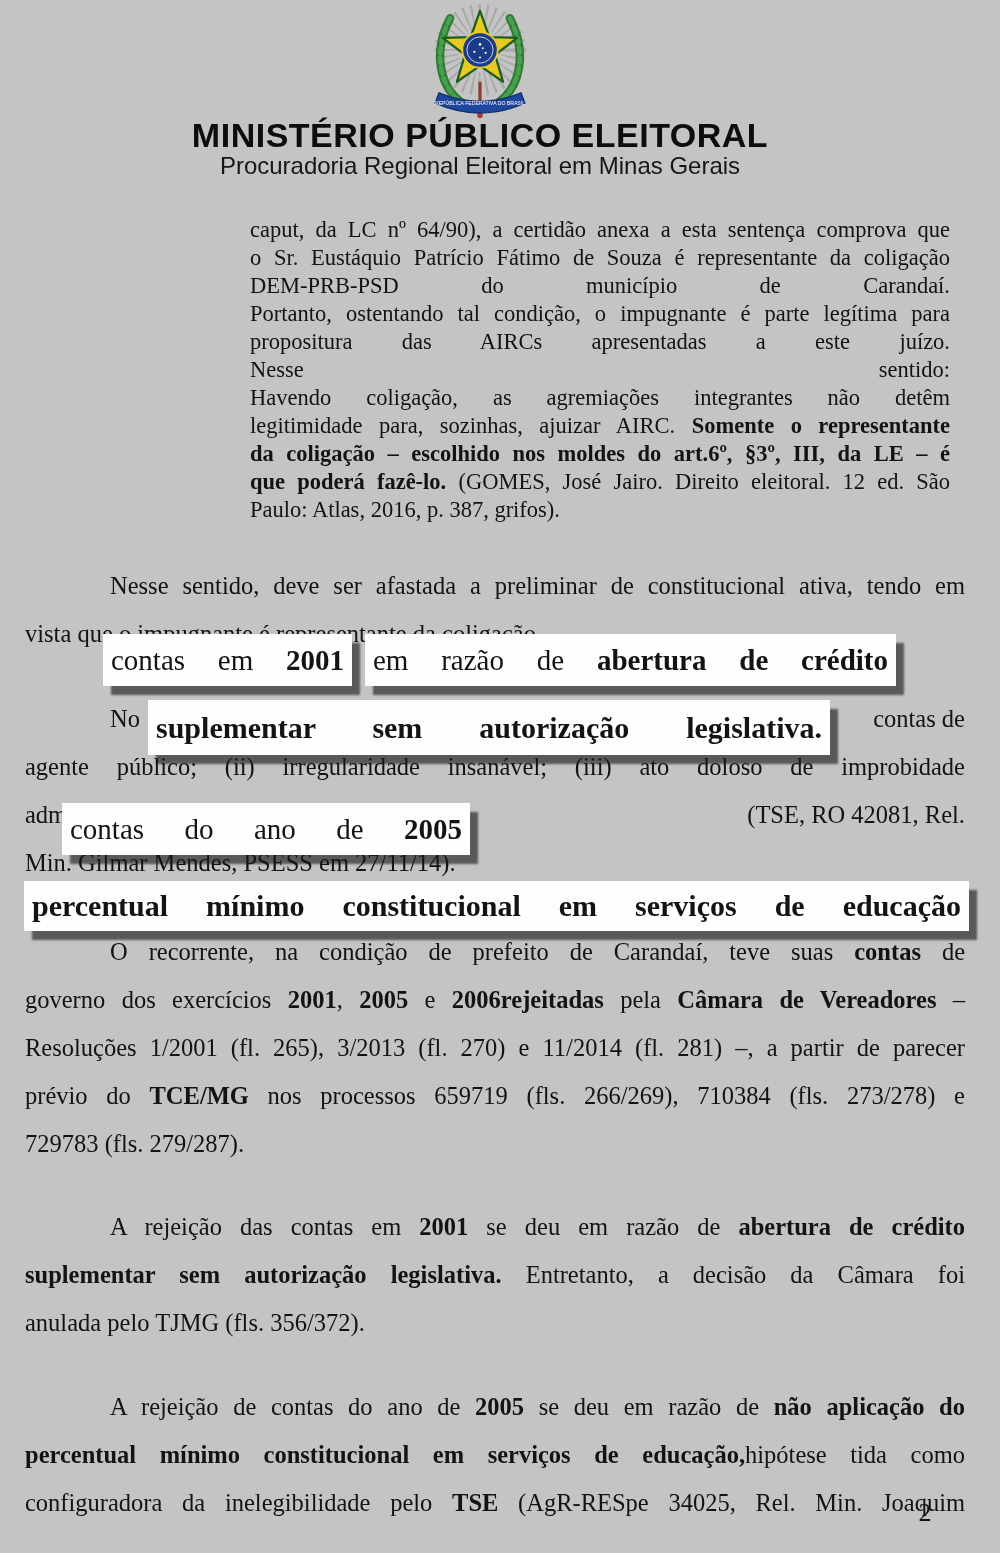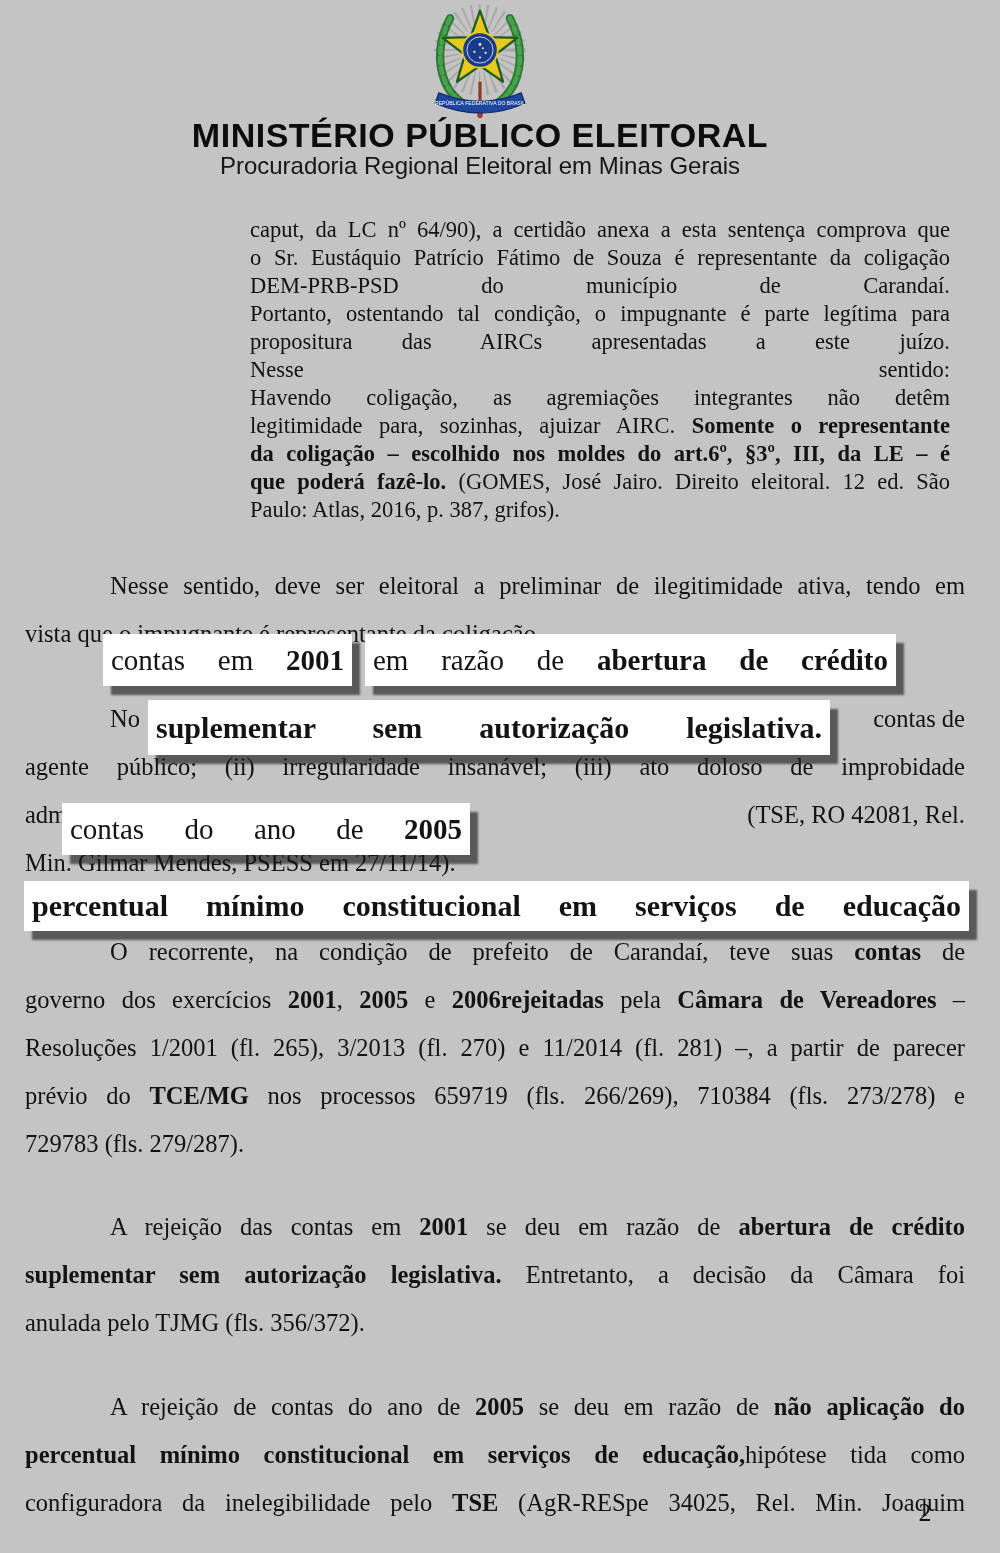--- a/index.html
+++ b/index.html
@@ -106,21 +106,21 @@
       <div class="tl sp"><span>propositura das AIRCs apresentadas a este juízo.</span></div>
       <div class="tl sp"><span>Nesse sentido:</span></div>
       <div class="tl sp"><span>Havendo coligação, as agremiações integrantes não detêm</span></div>
       <div class="tl sp"><span>legitimidade para, sozinhas, ajuizar AIRC. </span><span class="b">Somente o representante</span></div>
       <div class="tl sp"><span class="b">da coligação – escolhido nos moldes do art.6º, §3º, III, da LE – é</span></div>
       <div class="tl sp"><span class="b">que poderá fazê-lo.</span><span> (GOMES, José Jairo. Direito eleitoral. 12 ed. São</span></div>
       <div class="tl"><span>Paulo: Atlas, 2016, p. 387, grifos).</span></div>
     </div>
 
   <div class="blk main p1">
-      <div class="tl sp ind"><span>Nesse sentido, deve ser eleitoral a preliminar de ilegitimidade ativa, tendo em</span></div>
+      <div class="tl sp ind"><span>Nesse sentido, deve ser afastada a preliminar de constitucional ativa, tendo em</span></div>
       <div class="tl"><span>vista que o impugnante é representante da coligação.</span></div>
     </div>
 
   <div class="blk main ln-no">
       <div class="tl ind fx">
         <span>No</span>
         <span>contas de</span>
       </div>
     </div>
   <div class="blk main ln-agente">

